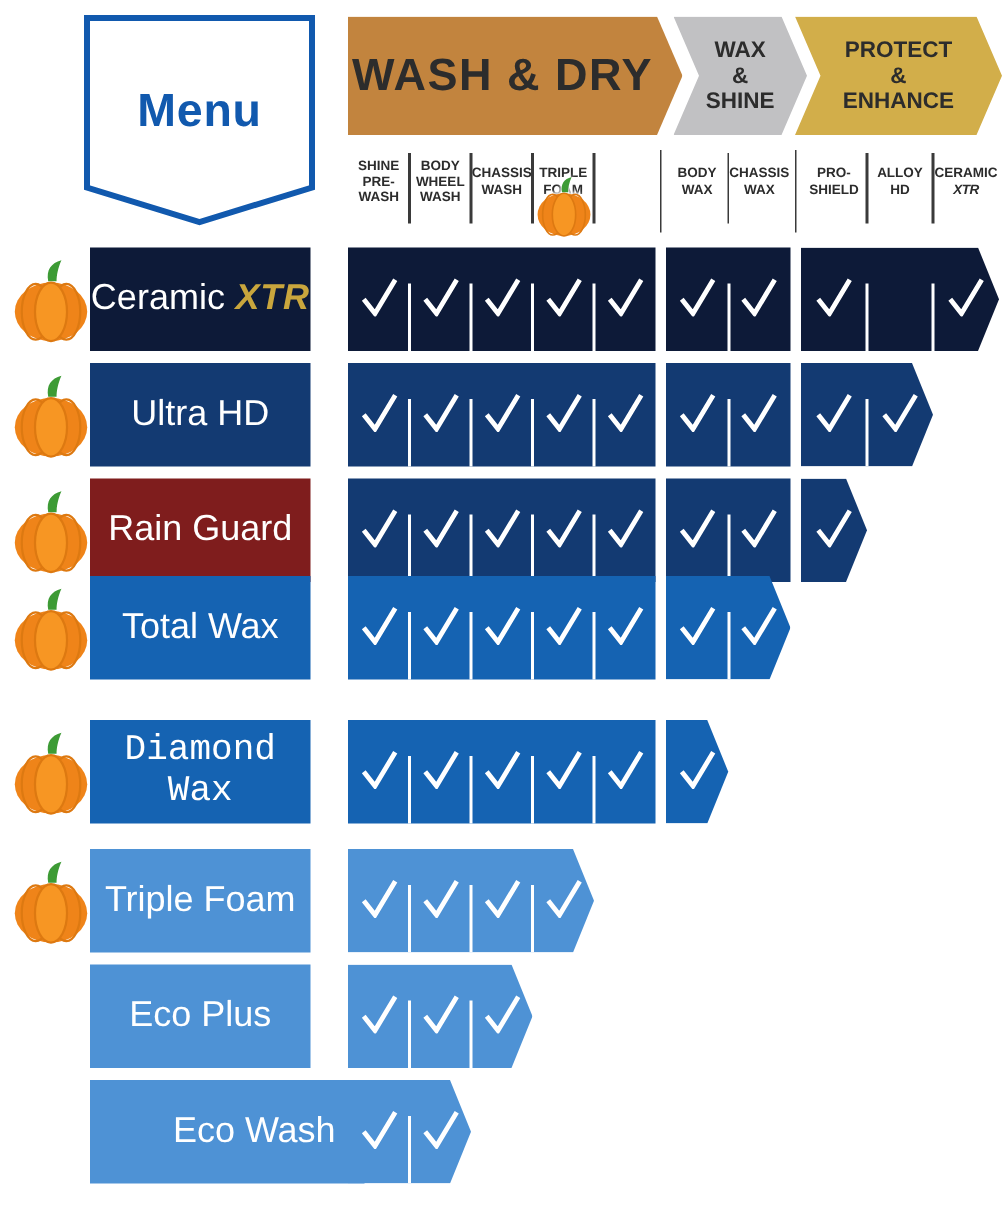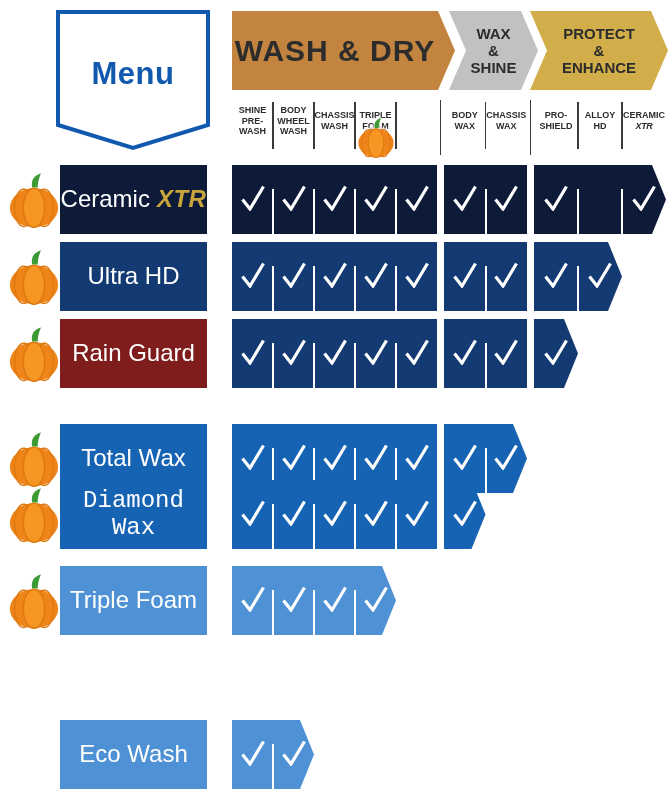--- a/index.html
+++ b/index.html
@@ -292,21 +292,21 @@
         </div>
       </div>
       <div class="bar-seg arrow" style="left: 534px; width: 44px; background: rgb(19, 58, 114);">
         <div class="bar-cell" style="left: 0px; width: 44px;">
           <div><svg width="26" height="27" viewBox="0 0 26 27">
               <path d="M2.5 15.5 L10 25 L23.5 2.5" fill="none" stroke="#ffffff" stroke-width="3.2"></path>
             </svg></div>
         </div>
       </div>
     </div>
-    <div class="row" style="top: 424px;">
+    <div class="row" style="top: 384px;">
       <div class="pumpkin" style="left: 8px; top: 4px; width: 52px; height: 61px;"><svg viewBox="0 0 56 62" width="100%" height="100%" preserveAspectRatio="xMidYMid meet">
           <path d="M26 18 C24.5 10 28 5 35.5 3 C33 8.5 32 14 32 18 Z" fill="#3d9b35"></path>
           <ellipse cx="28" cy="40" rx="26" ry="21" fill="#ef8419"></ellipse>
           <ellipse cx="17" cy="40" rx="10" ry="20" fill="none" stroke="#dd7911" stroke-width="1.6"></ellipse>
           <ellipse cx="39" cy="40" rx="10" ry="20" fill="none" stroke="#dd7911" stroke-width="1.6"></ellipse>
           <ellipse cx="28" cy="40" rx="11.5" ry="21" fill="#f79623" stroke="#dd7911" stroke-width="1.6"></ellipse>
         </svg></div>
       <div class="row-label" style="background: rgb(21, 99, 178);">
         <div style="display: inline;">Total Wax</div>
       </div>
@@ -435,22 +435,46 @@
             </svg></div>
         </div>
         <div class="cell-divider" style="left: 122px;"></div>
         <div class="bar-cell" style="left: 123px; width: 41px;">
           <div><svg width="26" height="27" viewBox="0 0 26 27">
               <path d="M2.5 15.5 L10 25 L23.5 2.5" fill="none" stroke="#ffffff" stroke-width="3.2"></path>
             </svg></div>
         </div>
       </div>
     </div>
+    <div class="row" style="top: 643px;">
+      <div class="row-label" style="background: rgb(78, 146, 213);">
+        <div style="display: inline;">Eco Plus</div>
+      </div>
+      <div class="bar-seg arrow" style="left: 232px; width: 123px; background: rgb(78, 146, 213);">
+        <div class="bar-cell" style="left: 0px; width: 41px;">
+          <div><svg width="26" height="27" viewBox="0 0 26 27">
+              <path d="M2.5 15.5 L10 25 L23.5 2.5" fill="none" stroke="#ffffff" stroke-width="3.2"></path>
+            </svg></div>
+        </div>
+        <div class="cell-divider" style="left: 40px;"></div>
+        <div class="bar-cell" style="left: 41px; width: 41px;">
+          <div><svg width="26" height="27" viewBox="0 0 26 27">
+              <path d="M2.5 15.5 L10 25 L23.5 2.5" fill="none" stroke="#ffffff" stroke-width="3.2"></path>
+            </svg></div>
+        </div>
+        <div class="cell-divider" style="left: 81px;"></div>
+        <div class="bar-cell" style="left: 82px; width: 41px;">
+          <div><svg width="26" height="27" viewBox="0 0 26 27">
+              <path d="M2.5 15.5 L10 25 L23.5 2.5" fill="none" stroke="#ffffff" stroke-width="3.2"></path>
+            </svg></div>
+        </div>
+      </div>
+    </div>
     <div class="row" style="top: 720px;">
-      <div class="row-label" style="background: rgb(78, 146, 213);">
+      <div class="row-label" style="background: rgb(78, 146, 213); padding-left: 36px;">
         <div style="display: inline;">Eco Wash</div>
       </div>
       <div class="bar-seg arrow" style="left: 232px; width: 82px; background: rgb(78, 146, 213);">
         <div class="bar-cell" style="left: 0px; width: 41px;">
           <div><svg width="26" height="27" viewBox="0 0 26 27">
               <path d="M2.5 15.5 L10 25 L23.5 2.5" fill="none" stroke="#ffffff" stroke-width="3.2"></path>
             </svg></div>
         </div>
         <div class="cell-divider" style="left: 40px;"></div>
         <div class="bar-cell" style="left: 41px; width: 41px;">

